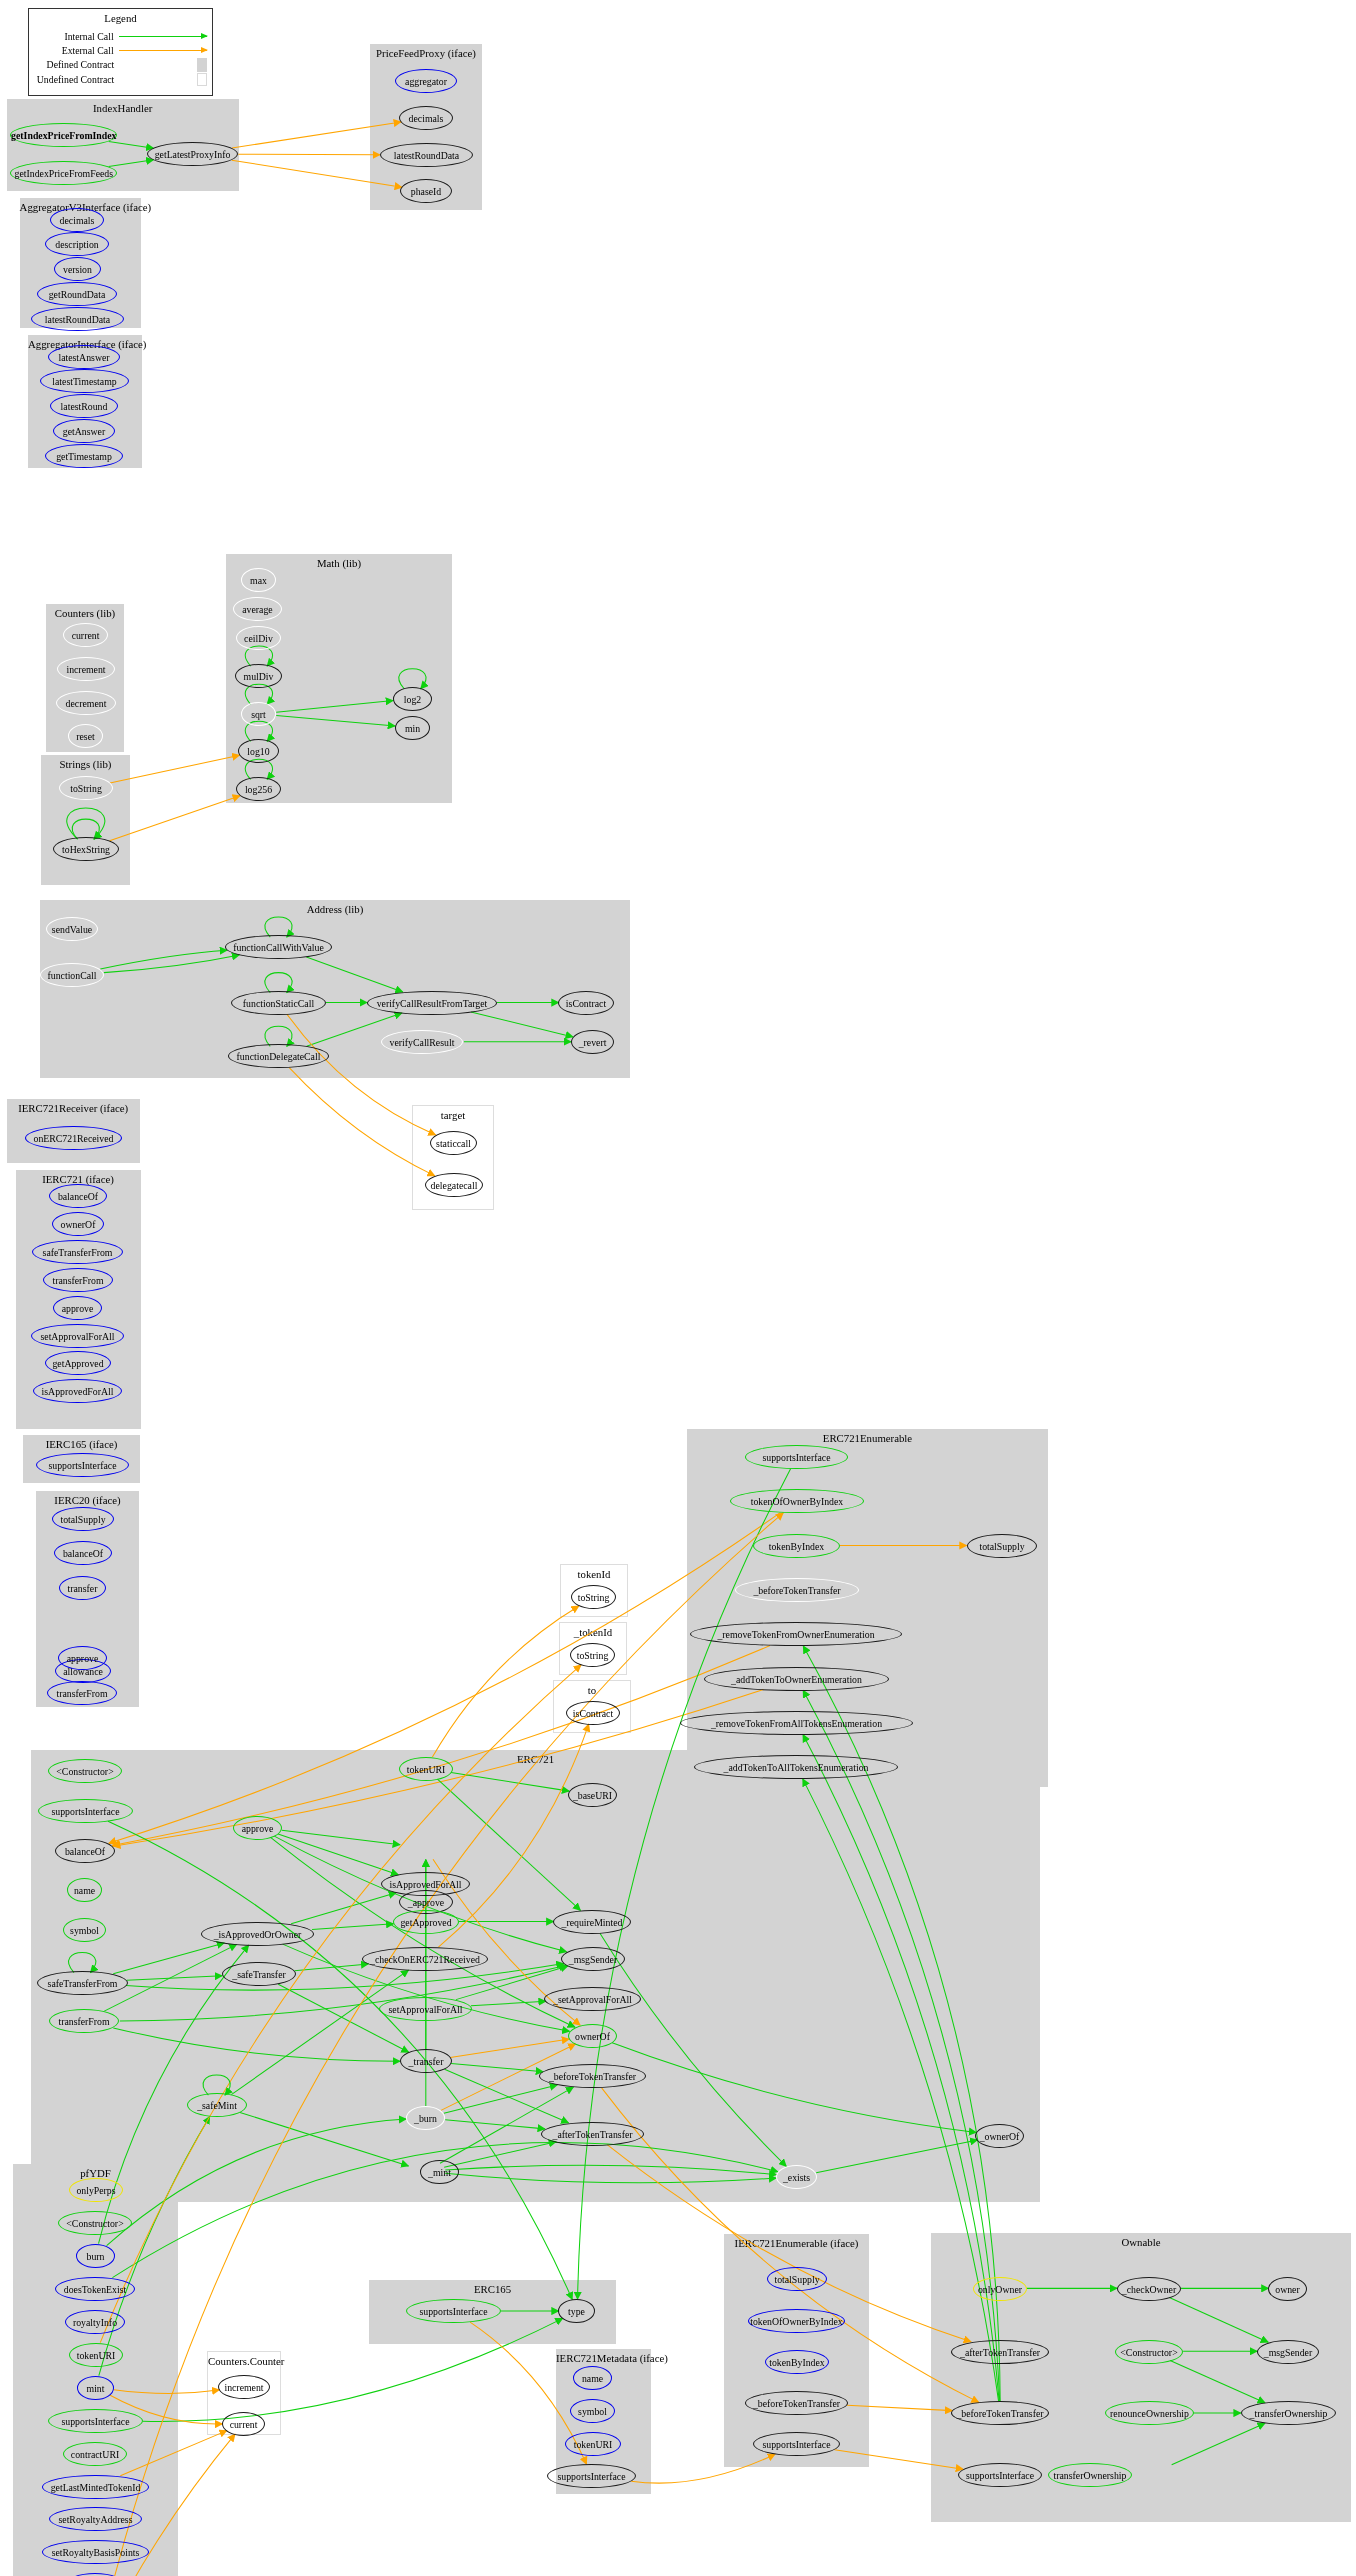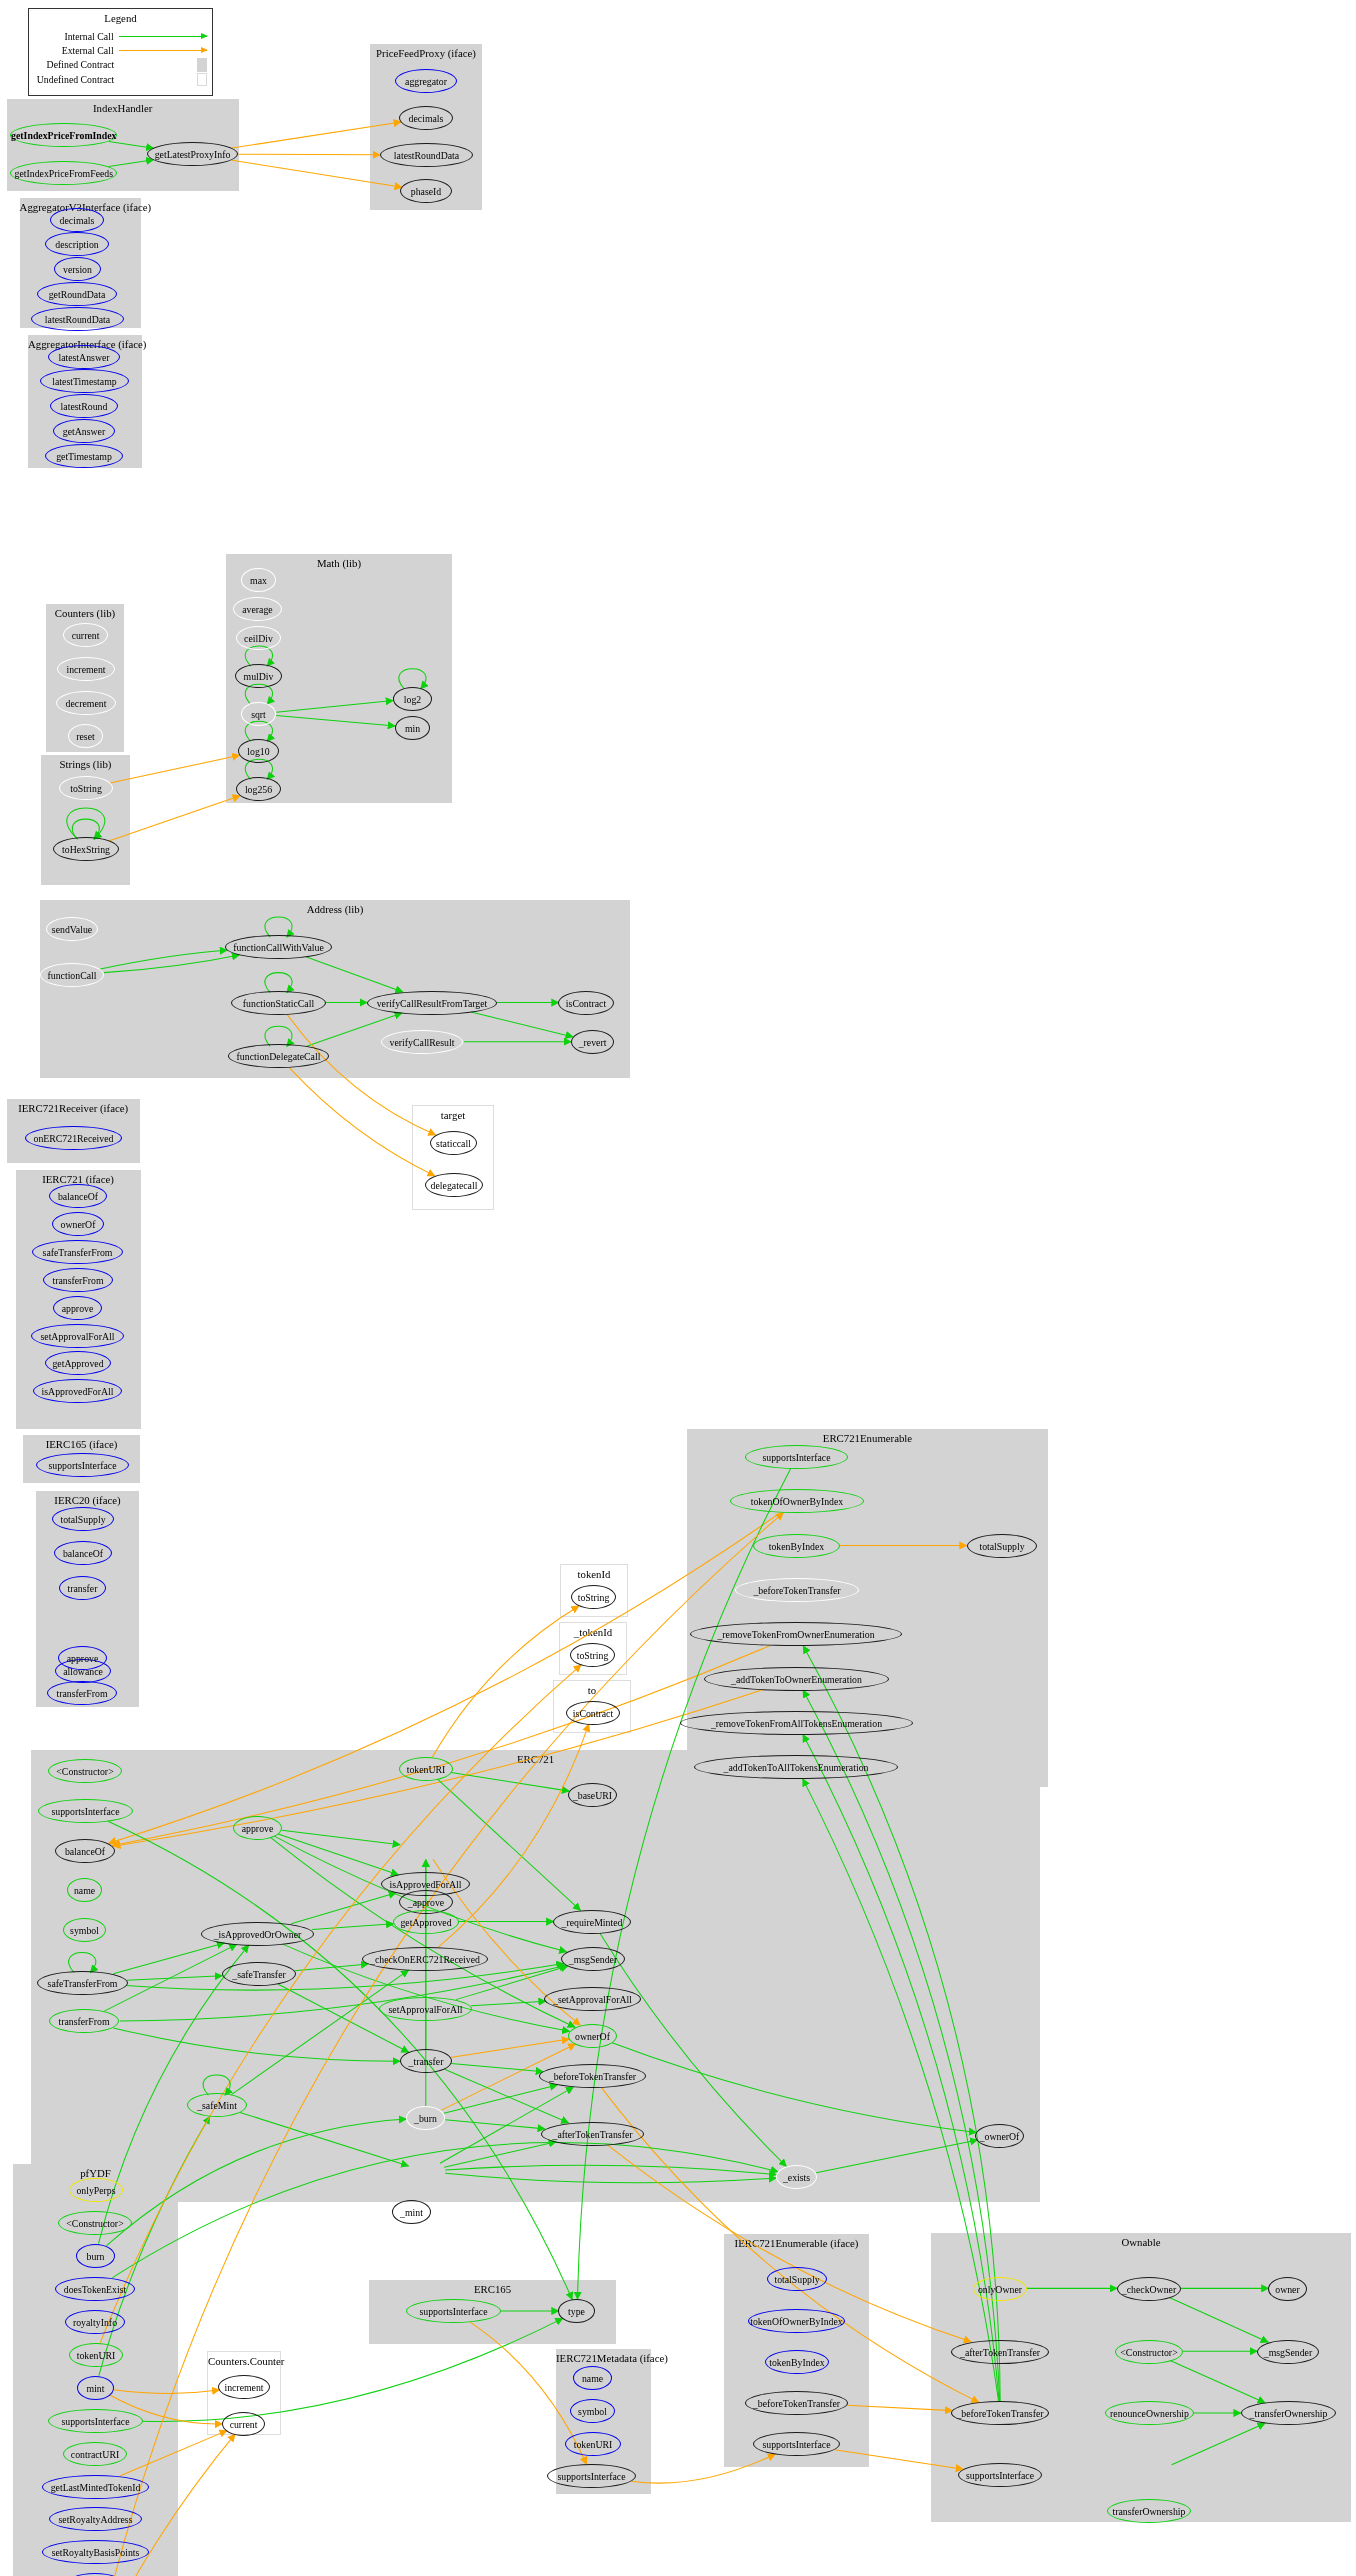--- a/index.html
+++ b/index.html
@@ -326,21 +326,21 @@
       <div class="node" style="left: 222px; top: 1962px; width: 74px; height: 24px; border-color: rgb(26, 26, 26);">_safeTransfer</div>
       <div class="node" style="left: 187px; top: 2093px; width: 60px; height: 24px; border-color: rgb(14, 209, 14);">_safeMint</div>
       <div class="node" style="left: 399px; top: 1757px; width: 54px; height: 24px; border-color: rgb(14, 209, 14);">tokenURI</div>
       <div class="node" style="left: 399px; top: 1884px; width: 54px; height: 24px; border-color: rgb(26, 26, 26); margin-top: 6px;">_approve</div>
       <div class="node" style="left: 381px; top: 1872px; width: 89px; height: 24px; border-color: rgb(26, 26, 26);">isApprovedForAll</div>
       <div class="node" style="left: 393px; top: 1910px; width: 66px; height: 24px; border-color: rgb(14, 209, 14);">getApproved</div>
       <div class="node" style="left: 362px; top: 1947px; width: 126px; height: 24px; border-color: rgb(26, 26, 26);">_checkOnERC721Received</div>
       <div class="node" style="left: 379px; top: 1997px; width: 93px; height: 24px; border-color: rgb(14, 209, 14);">setApprovalForAll</div>
       <div class="node" style="left: 400px; top: 2049px; width: 52px; height: 24px; border-color: rgb(26, 26, 26);">_transfer</div>
       <div class="node" style="left: 406px; top: 2106px; width: 39px; height: 24px; border-color: rgb(255, 255, 255);">_burn</div>
-      <div class="node" style="left: 392px; top: 2160px; width: 39px; height: 24px; border-color: rgb(26, 26, 26); margin-top: 40px;">_mint</div>
+      <div class="node" style="left: 420px; top: 2160px; width: 39px; height: 24px; border-color: rgb(26, 26, 26);">_mint</div>
       <div class="node" style="left: 568px; top: 1783px; width: 49px; height: 24px; border-color: rgb(26, 26, 26);">_baseURI</div>
       <div class="node" style="left: 553px; top: 1910px; width: 78px; height: 24px; border-color: rgb(26, 26, 26);">_requireMinted</div>
       <div class="node" style="left: 561px; top: 1947px; width: 64px; height: 24px; border-color: rgb(26, 26, 26);">_msgSender</div>
       <div class="node" style="left: 544px; top: 1987px; width: 97px; height: 24px; border-color: rgb(26, 26, 26);">_setApprovalForAll</div>
       <div class="node" style="left: 568px; top: 2024px; width: 49px; height: 24px; border-color: rgb(14, 209, 14);">ownerOf</div>
       <div class="node" style="left: 539px; top: 2064px; width: 107px; height: 24px; border-color: rgb(26, 26, 26);">_beforeTokenTransfer</div>
       <div class="node" style="left: 541px; top: 2122px; width: 103px; height: 24px; border-color: rgb(26, 26, 26);">_afterTokenTransfer</div>
       <div class="node" style="left: 776px; top: 2165px; width: 41px; height: 24px; border-color: rgb(255, 255, 255);">_exists</div>
       <div class="node" style="left: 975px; top: 2124px; width: 49px; height: 24px; border-color: rgb(26, 26, 26);">_ownerOf</div>
       <div class="node" style="left: 767px; top: 2267px; width: 60px; height: 24px; border-color: rgb(0, 0, 238);">totalSupply</div>
@@ -351,21 +351,21 @@
       <div class="node" style="left: 973px; top: 2277px; width: 54px; height: 24px; border-color: rgb(240, 229, 0);">onlyOwner</div>
       <div class="node" style="left: 1117px; top: 2277px; width: 64px; height: 24px; border-color: rgb(26, 26, 26);">_checkOwner</div>
       <div class="node" style="left: 1268px; top: 2277px; width: 39px; height: 24px; border-color: rgb(26, 26, 26);">owner</div>
       <div class="node" style="left: 951px; top: 2340px; width: 98px; height: 24px; border-color: rgb(26, 26, 26);">_afterTokenTransfer</div>
       <div class="node" style="left: 1115px; top: 2340px; width: 68px; height: 24px; border-color: rgb(14, 209, 14);">&lt;Constructor&gt;</div>
       <div class="node" style="left: 1257px; top: 2340px; width: 62px; height: 24px; border-color: rgb(26, 26, 26);">_msgSender</div>
       <div class="node" style="left: 951px; top: 2401px; width: 98px; height: 24px; border-color: rgb(26, 26, 26);">_beforeTokenTransfer</div>
       <div class="node" style="left: 1105px; top: 2401px; width: 89px; height: 24px; border-color: rgb(14, 209, 14);">renounceOwnership</div>
       <div class="node" style="left: 1241px; top: 2401px; width: 95px; height: 24px; border-color: rgb(26, 26, 26);">_transferOwnership</div>
       <div class="node" style="left: 958px; top: 2463px; width: 84px; height: 24px; border-color: rgb(26, 26, 26);">supportsInterface</div>
-      <div class="node" style="left: 1107px; top: 2463px; width: 84px; height: 24px; border-color: rgb(14, 209, 14); margin-top: 36px;">transferOwnership</div>
+      <div class="node" style="left: 1048px; top: 2463px; width: 84px; height: 24px; border-color: rgb(14, 209, 14);">transferOwnership</div>
       <div class="node" style="left: 406px; top: 2299px; width: 95px; height: 24px; border-color: rgb(14, 209, 14);">supportsInterface</div>
       <div class="node" style="left: 558px; top: 2299px; width: 37px; height: 24px; border-color: rgb(26, 26, 26);">type</div>
       <div class="node" style="left: 218px; top: 2375px; width: 52px; height: 24px; border-color: rgb(26, 26, 26);">increment</div>
       <div class="node" style="left: 222px; top: 2412px; width: 43px; height: 24px; border-color: rgb(26, 26, 26);">current</div>
       <div class="node" style="left: 573px; top: 2366px; width: 39px; height: 24px; border-color: rgb(0, 0, 238);">name</div>
       <div class="node" style="left: 570px; top: 2399px; width: 45px; height: 24px; border-color: rgb(0, 0, 238);">symbol</div>
       <div class="node" style="left: 565px; top: 2432px; width: 56px; height: 24px; border-color: rgb(0, 0, 238);">tokenURI</div>
       <div class="node" style="left: 547px; top: 2464px; width: 89px; height: 24px; border-color: rgb(26, 26, 26);">supportsInterface</div>
       <div class="node" style="left: 69px; top: 2178px; width: 54px; height: 24px; border-color: rgb(240, 229, 0);">onlyPerps</div>
       <div class="node" style="left: 58px; top: 2211px; width: 74px; height: 24px; border-color: rgb(14, 209, 14);">&lt;Constructor&gt;</div>

